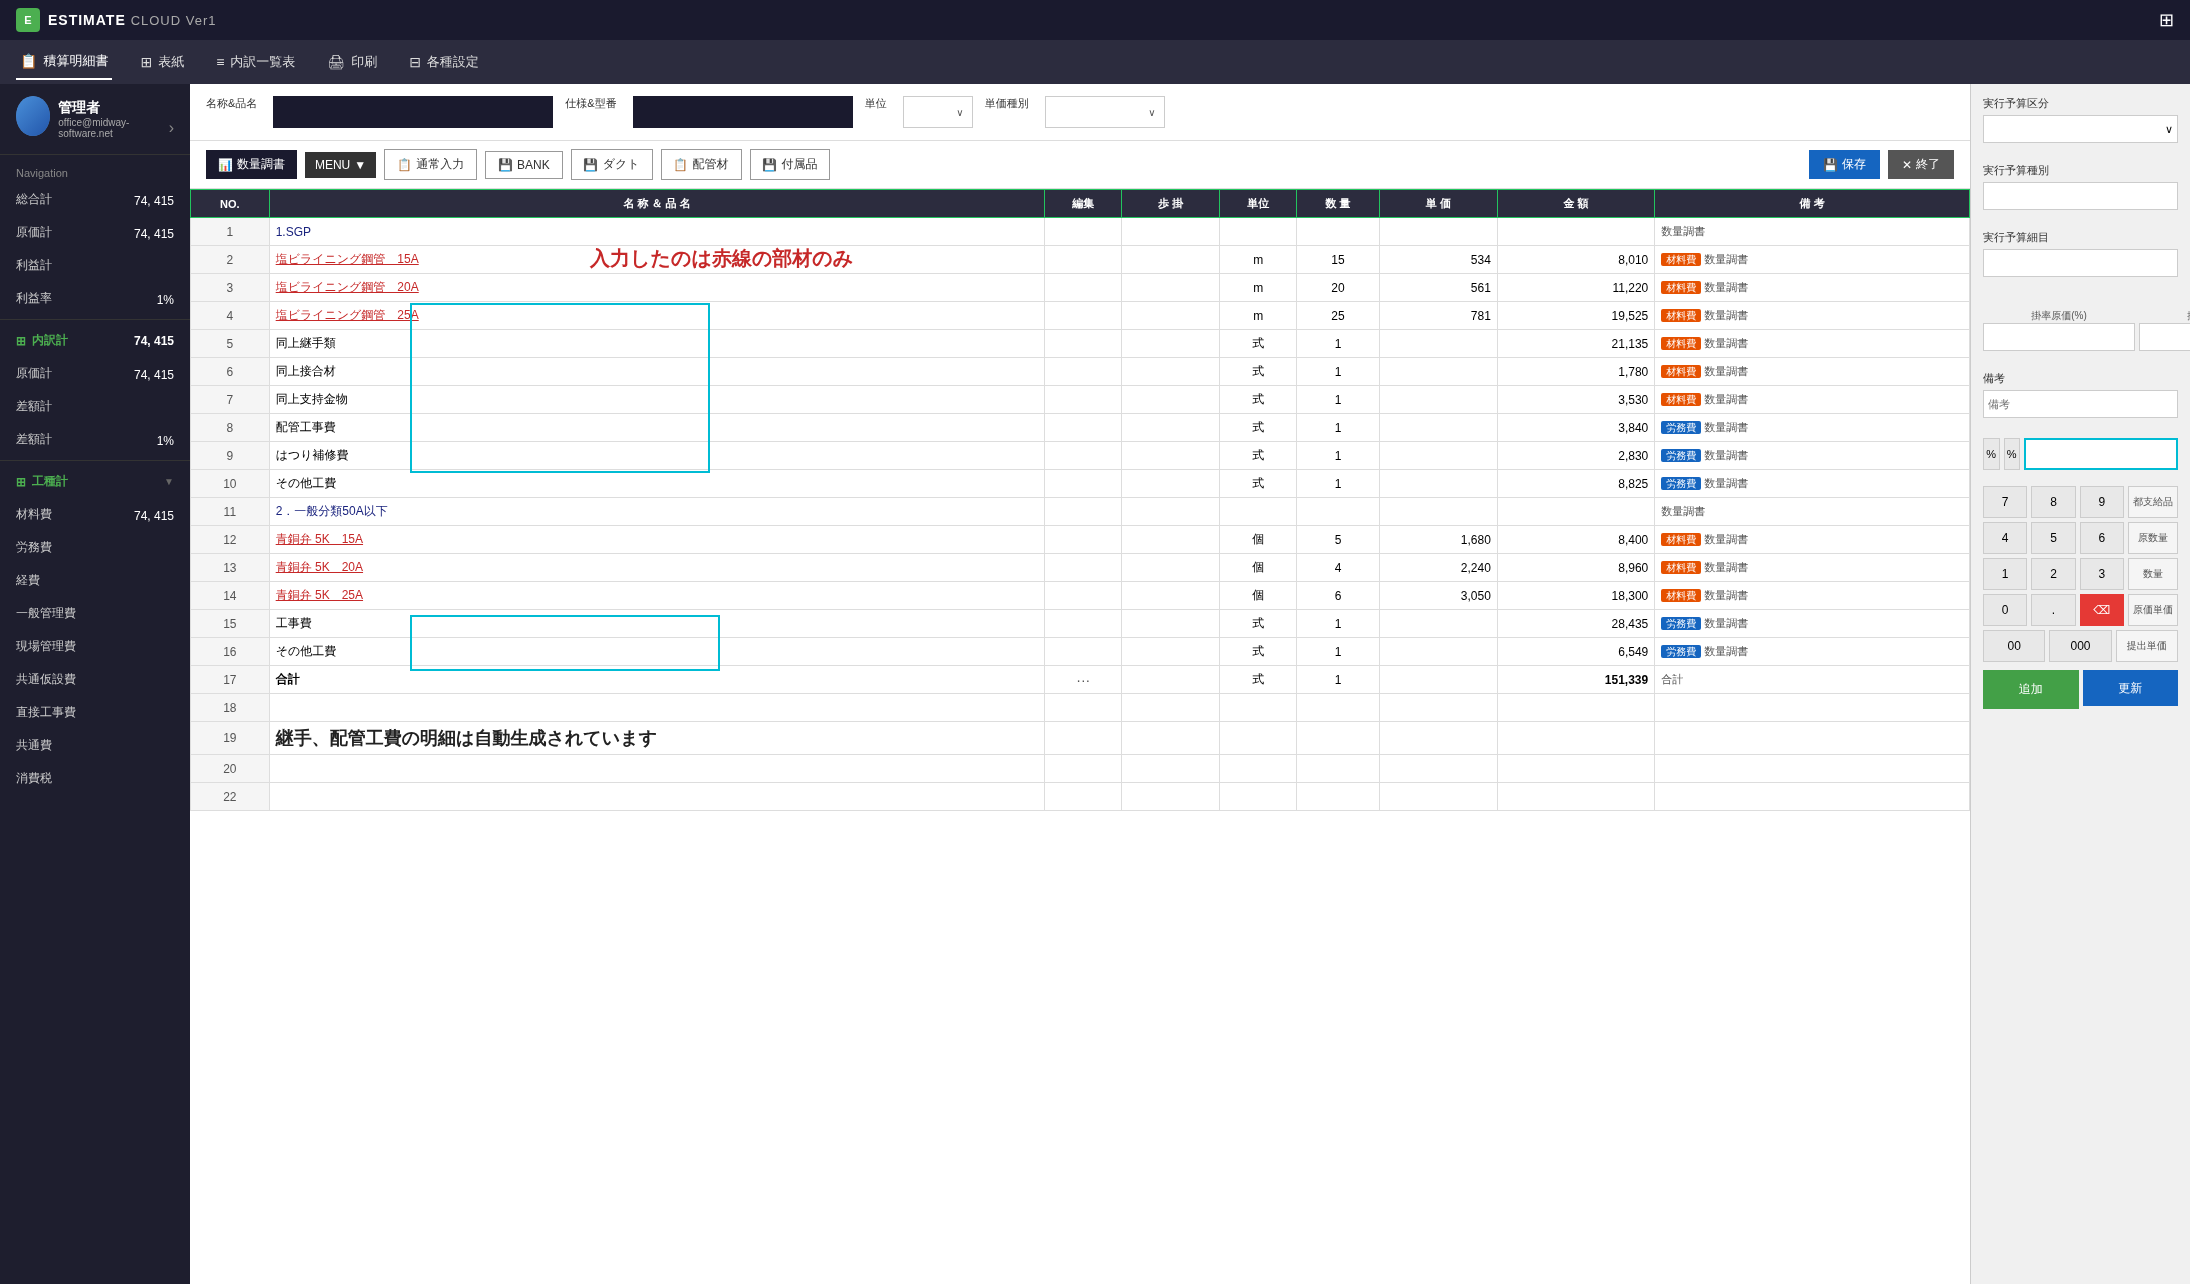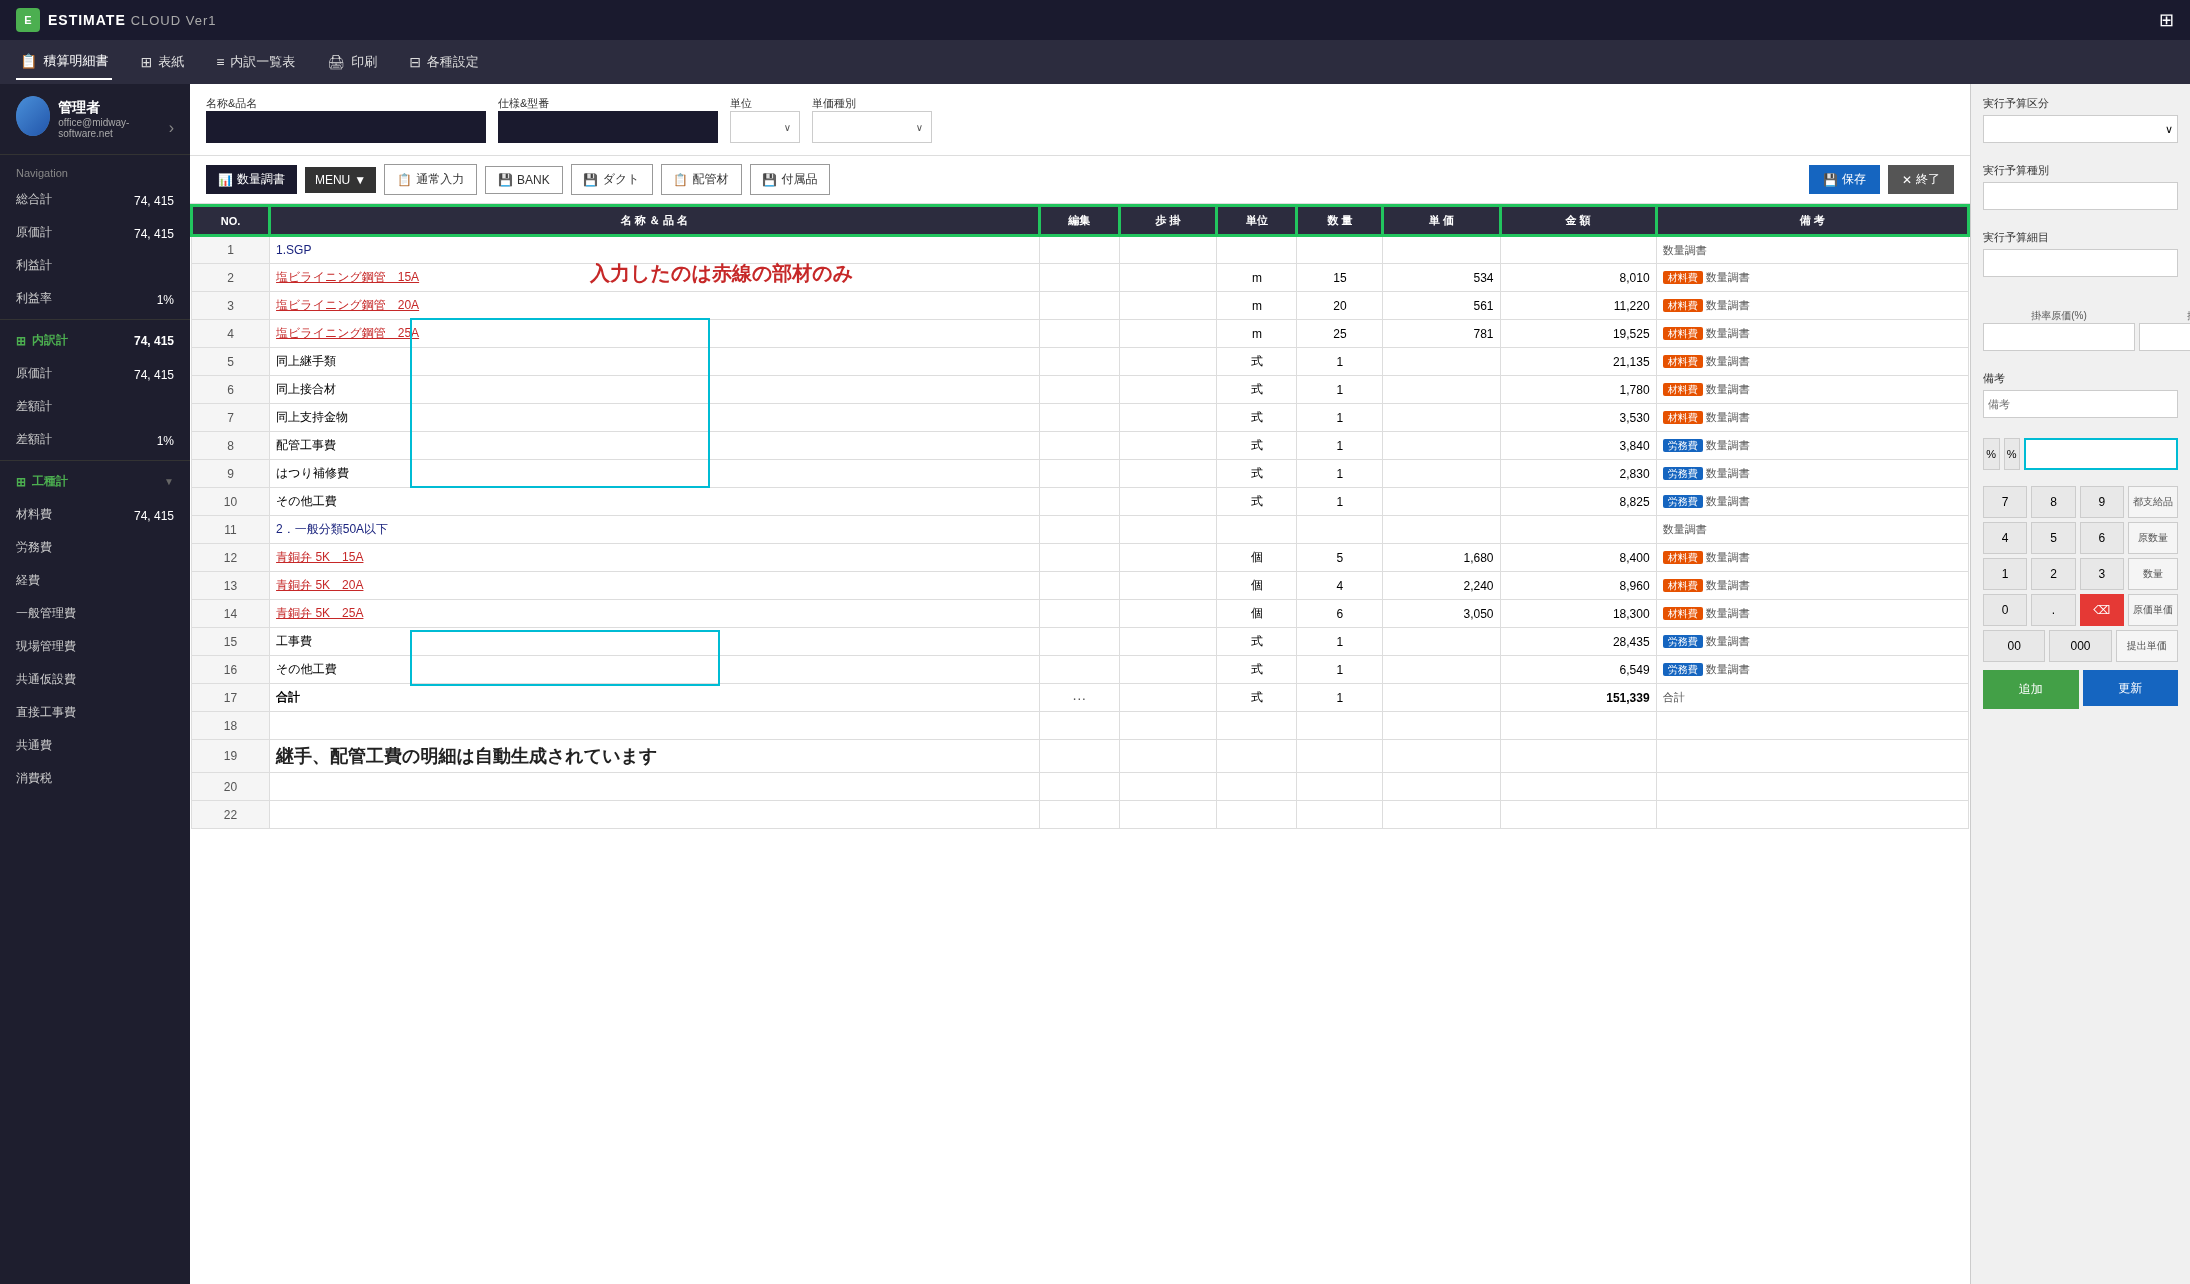--- a/index.html
+++ b/index.html
@@ -31,42 +31,42 @@
     .sidebar .nav-section-label { font-size: 11px; color: #888; padding: 12px 16px 4px; }
     .sidebar .sidebar-item { display: flex; justify-content: space-between; align-items: flex-end; padding: 8px 16px; color: #ccc; cursor: pointer; font-size: 12px; }
     .sidebar .sidebar-item .item-value { color: white; font-size: 12px; }
     .sidebar .sidebar-divider { border: none; border-top: 1px solid #333; margin: 4px 0; }
     .sidebar .expand-icon { font-size: 10px; color: #666; }
     .sidebar .section-header { display: flex; align-items: center; gap: 6px; padding: 8px 16px; color: #4CAF50; font-size: 12px; font-weight: bold; cursor: pointer; }
 
     
     .form-area { background: white; padding: 12px 16px; border-bottom: 1px solid #ddd; }
     .form-row { display: flex; gap: 12px; align-items: flex-end; }
-    .form-group { display: flex; flex-direction: column; gap: 0; }
+    .form-group { display: flex; flex-direction: row; gap: 16px; }
     .form-group label { font-size: 11px; color: #333; }
     .form-input { background: #1a1a2e; color: white; border: none; padding: 6px 8px; font-size: 12px; height: 32px; }
     .form-input-wide { width: 280px; }
     .form-input-medium { width: 220px; }
     .form-select-wrap { display: flex; align-items: center; background: white; border: 1px solid #ccc; height: 32px; padding: 0 8px; gap: 4px; min-width: 80px; cursor: pointer; }
     .form-select-wrap .arrow { font-size: 10px; color: #555; }
 
     
     .toolbar { background: white; padding: 8px 16px; display: flex; align-items: center; gap: 8px; border-bottom: 1px solid #ddd; }
     .btn { padding: 6px 12px; font-size: 12px; border: none; cursor: pointer; display: flex; align-items: center; gap: 4px; font-family: inherit; }
     .btn-primary-dark { background: #1a1a2e; color: white; }
     .btn-outline { background: white; color: #333; border: 1px solid #999; }
     .btn-save { background: #1565C0; color: white; border: none; padding: 6px 14px; }
     .btn-end { background: #555; color: white; border: none; padding: 6px 14px; }
     .btn-dropdown { background: #333; color: white; display: flex; align-items: center; gap: 4px; padding: 6px 10px; }
     .toolbar-spacer { flex: 1; }
 
     
     .table-container { flex: 1; overflow: auto; background: white; margin: 0; }
     table { width: 100%; border-collapse: collapse; font-size: 12px; }
-    thead th { background: #2c2c3e; color: white; padding: 6px 8px; text-align: center; border: 3px solid #22c55e; position: sticky; top: 0; z-index: 10; font-size: 11px; white-space: nowrap; }
+    thead th { background: #2c2c3e; color: white; padding: 6px 8px; text-align: center; border: 1px solid #22c55e; position: sticky; top: 0; z-index: 10; font-size: 11px; white-space: nowrap; }
     tbody td { border: 1px solid #ddd; padding: 4px 6px; white-space: nowrap; height: 28px; }
     .row-no { text-align: center; color: #555; background: #f5f5f5; width: 36px; }
     .cell-center { text-align: center; }
     .cell-right { text-align: right; }
     .table-wrapper { position: relative; flex: 1; overflow: hidden; display: flex; flex-direction: column; }
 
     
     .right-panel { width: 220px; background: #f0f0f0; border-left: 1px solid #ccc; padding: 12px; display: flex; flex-direction: column; gap: 12px; flex-shrink: 0; overflow-y: auto; }
     .right-panel .panel-label { font-size: 11px; color: #333; margin-bottom: 4px; }
     .right-panel .panel-select { width: 100%; height: 28px; border: 1px solid #ccc; background: white; font-size: 11px; padding: 0 4px; display: flex; align-items: center; justify-content: space-between; cursor: pointer; }

